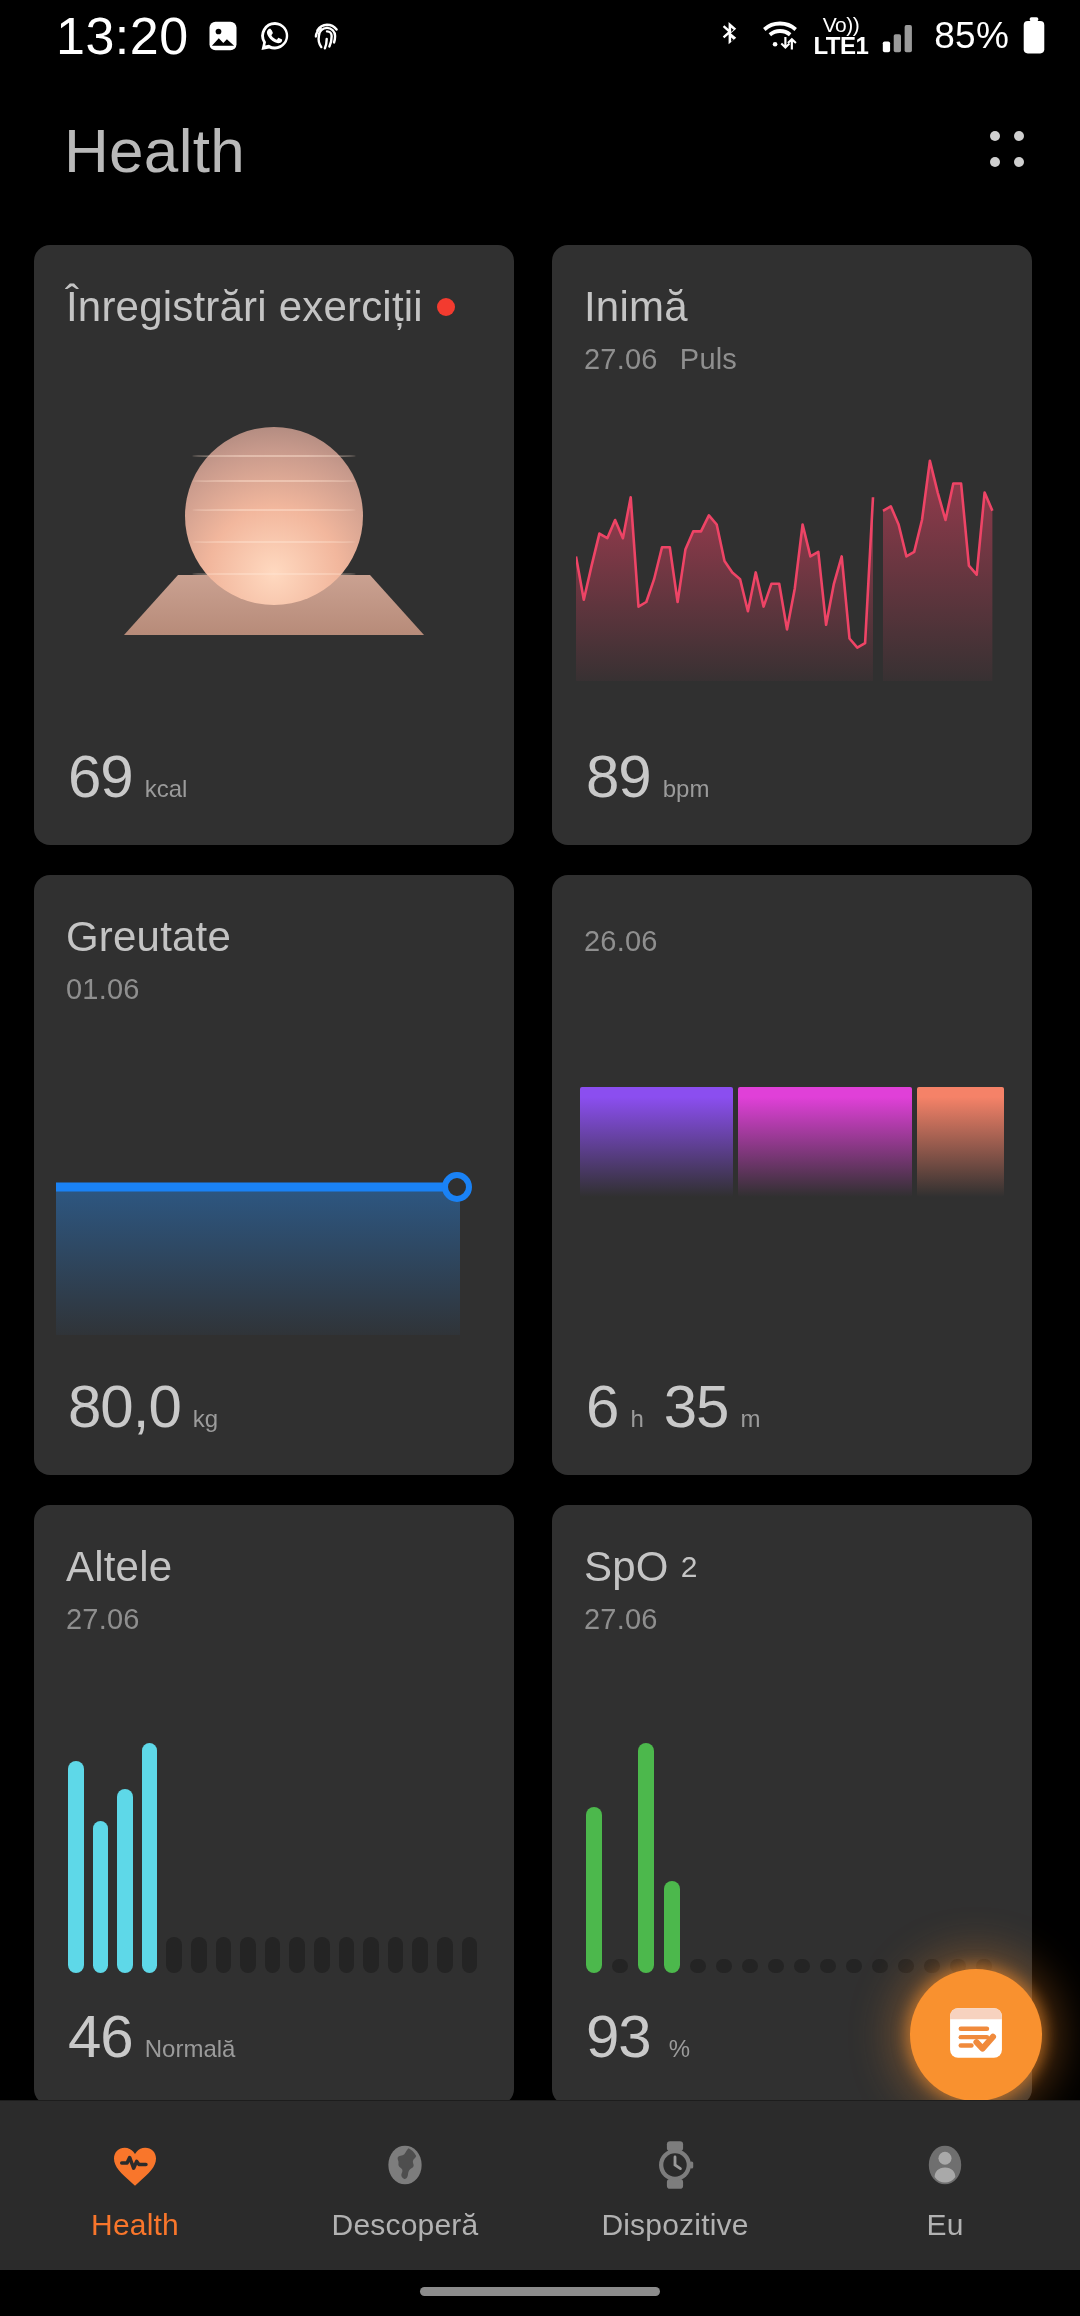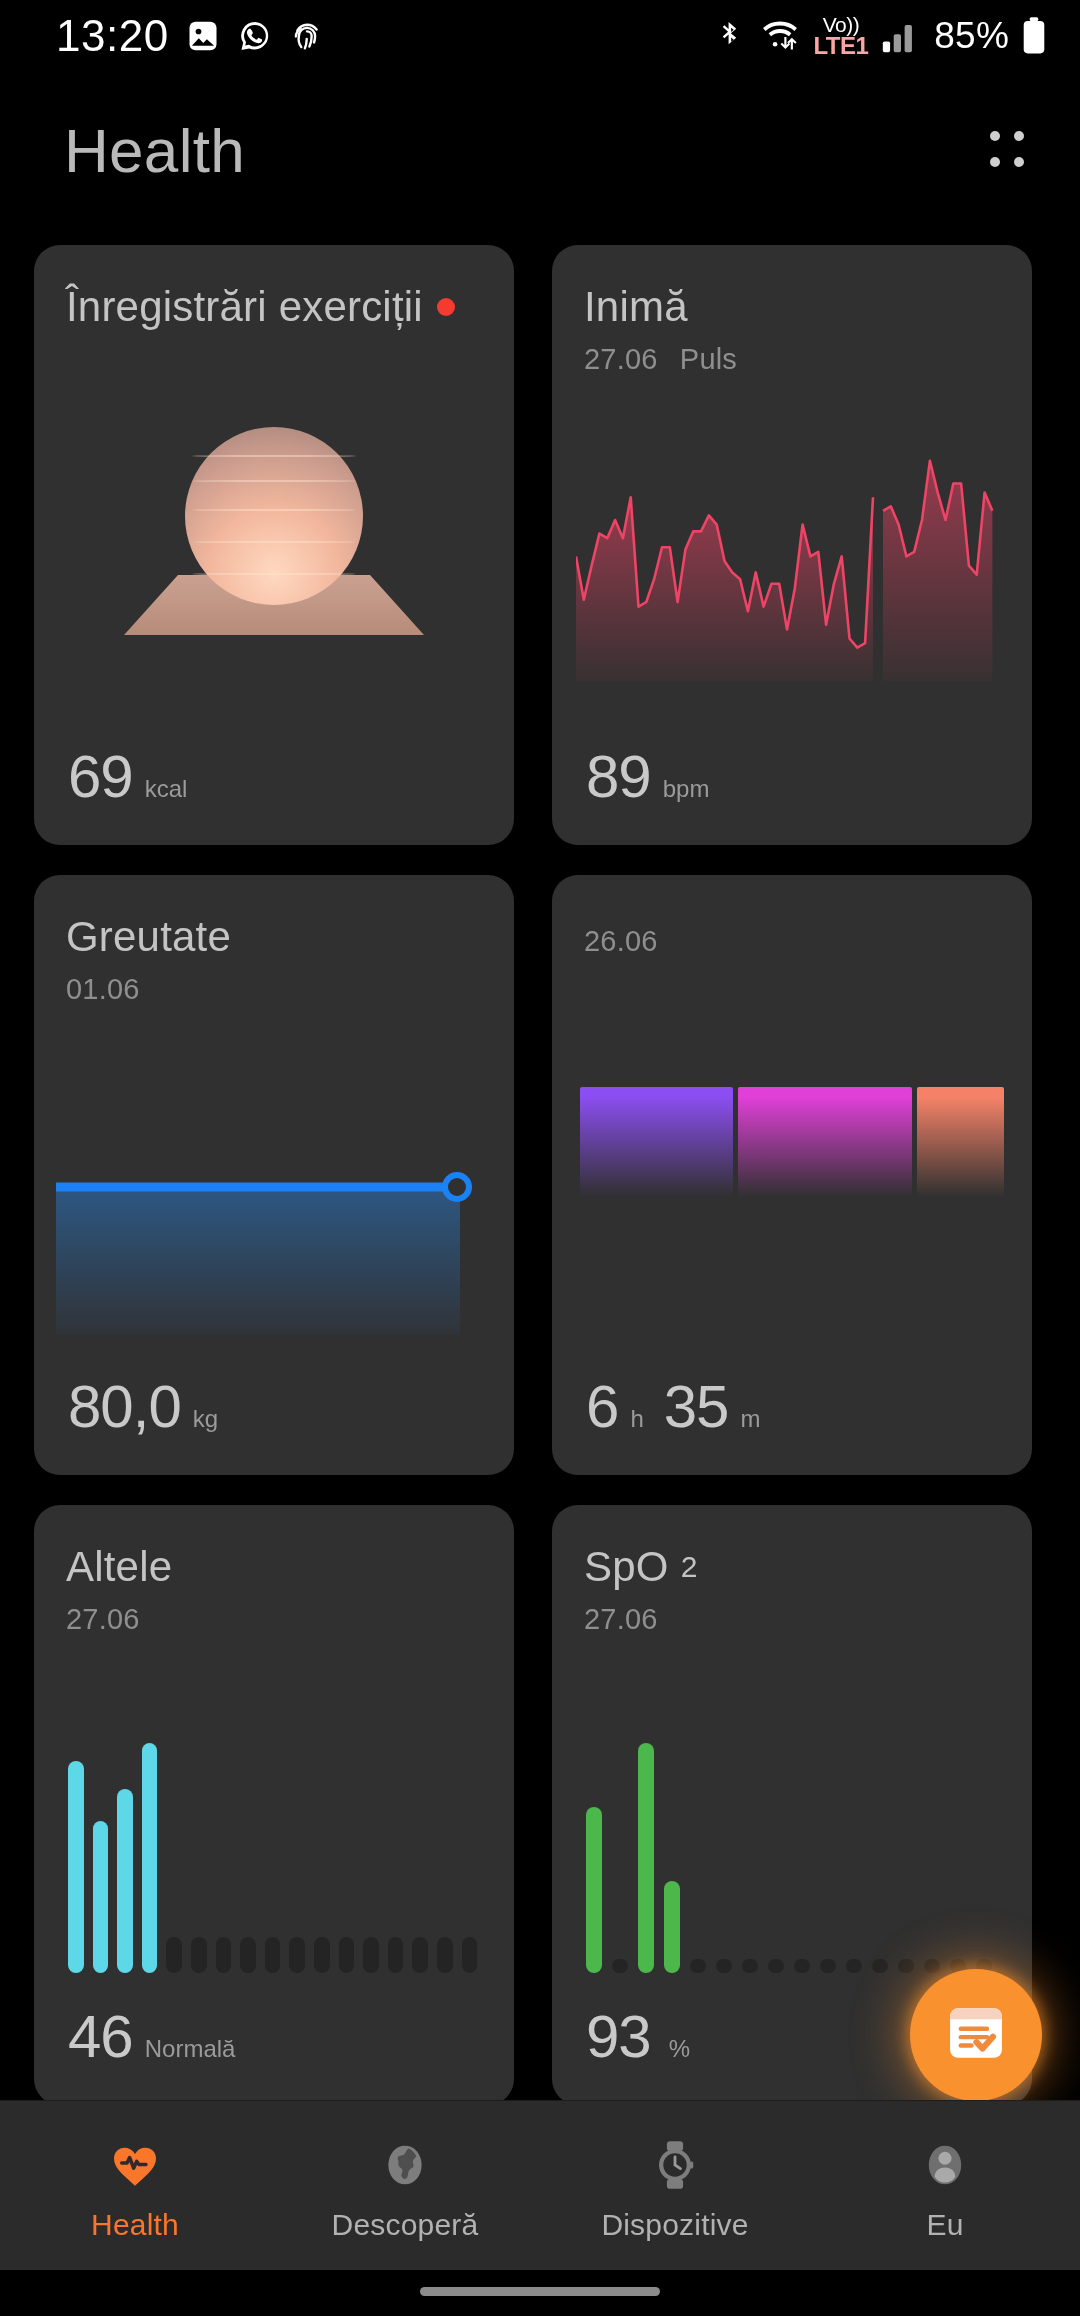--- a/index.html
+++ b/index.html
@@ -11,21 +11,21 @@
   }
   .phone { position:relative; width:1080px; height:2316px; background:#000; }
 
   
   .statusbar{
     position:absolute; top:0; left:0; width:1080px; height:72px;
     display:flex; align-items:center; justify-content:space-between;
     padding:0 34px 0 56px;
   }
   .sb-left{ display:flex; align-items:center; gap:16px; }
-  .sb-time{ color:#fff; font-size:44px; letter-spacing:0.5px; }
+  .sb-time{ color:#fff; font-size:52px; letter-spacing:0.5px; }
   .sb-right{ display:flex; align-items:center; gap:13px; }
   .sb-batt-text{ color:#fff; font-size:37px; letter-spacing:0.2px; }
   .ico{ display:inline-flex; align-items:center; justify-content:center; }
 
   
   .header{
     position:absolute; top:95px; left:0; width:1080px; height:110px;
     display:flex; align-items:center; justify-content:space-between;
     padding:0 44px 0 64px;
   }
@@ -36,21 +36,21 @@
   .grid-dots i{ display:block; width:10px; height:10px; border-radius:50%; background:#cfcfcf; }
 
   
   .grid{
     position:absolute; top:245px; left:34px;
     width:1012px;
     display:grid; grid-template-columns:480px 480px;
     column-gap:38px; row-gap:30px;
   }
   .card{
-    position:relative; background:#303030; border-radius:26px;
+    position:relative; background:#303030; border-radius:16px;
     height:600px; overflow:hidden; padding:38px 28px 0 32px;
   }
   .card-title{
     color:#c4c4c4; font-size:42px; font-weight:400; letter-spacing:0.2px;
     display:flex; align-items:center; gap:14px; line-height:1.15;
   }
   .red-dot{ width:18px; height:18px; border-radius:50%; background:#f33b2f; display:inline-block; flex:none; }
   .card-sub{ color:#8f8f8f; font-size:29px; margin-top:12px; letter-spacing:0.2px; }
   .card-sub .sub2{ margin-left:14px; }
   .card-foot{
@@ -160,21 +160,21 @@
           <path d="M13 4.2c3.6 0 6.9 1.3 9.4 3.5l1.6-1.9A16.2 16.2 0 0013 1.6 16.2 16.2 0 002 5.8l1.6 1.9A14 14 0 0113 4.2z" fill="#fff"></path>
           <path d="M13 9c2.2 0 4.2.8 5.8 2.1l1.6-1.9A11.3 11.3 0 0013 6.5c-2.7 0-5.2 1-7.4 2.7l1.6 1.9A9 9 0 0113 9z" fill="#fff"></path>
           <circle cx="9.8" cy="16.4" r="1.5" fill="#fff"></circle>
           <path d="M15.8 11.6v5.2l-1.5-1.4-.9 1 3.1 3 3.1-3-.9-1-1.5 1.4v-5.2z" fill="#fff"></path>
           <path d="M21 20.6v-5.2l1.5 1.4.9-1-3.1-3-3.1 3 .9 1 1.5-1.4v5.2z" fill="#fff" opacity="0"></path>
           <path d="M21.4 19.8v-5.1l1.5 1.3.9-1-3.1-2.9-3 2.9.9 1 1.4-1.3v5.1z" fill="#fff"></path>
         </svg>
       </span>
       <span class="ico" style="flex-direction:column;line-height:1;">
         <span style="color:#fff;font-size:21px;letter-spacing:-0.5px;">Vo))</span>
-        <span style="color:#fca5a5;font-size:24px;font-weight:bold;letter-spacing:-0.5px;margin-top:-1px;">LTE1</span>
+        <span style="color:#ffffff;font-size:24px;font-weight:bold;letter-spacing:-0.5px;margin-top:-1px;">LTE1</span>
       </span>
       <span class="ico" style="align-items:flex-end;gap:4px;">
         <svg width="40" height="34" viewBox="0 0 22 18">
           <rect x="1" y="12" width="4" height="6" rx="1" fill="#fff"></rect>
           <rect x="7" y="8" width="4" height="10" rx="1" fill="#9a9a9a"></rect>
           <rect x="13" y="3" width="4" height="15" rx="1" fill="#9a9a9a"></rect>
         </svg>
       </span>
       <span class="sb-batt-text">85%</span>
       <span class="ico">

